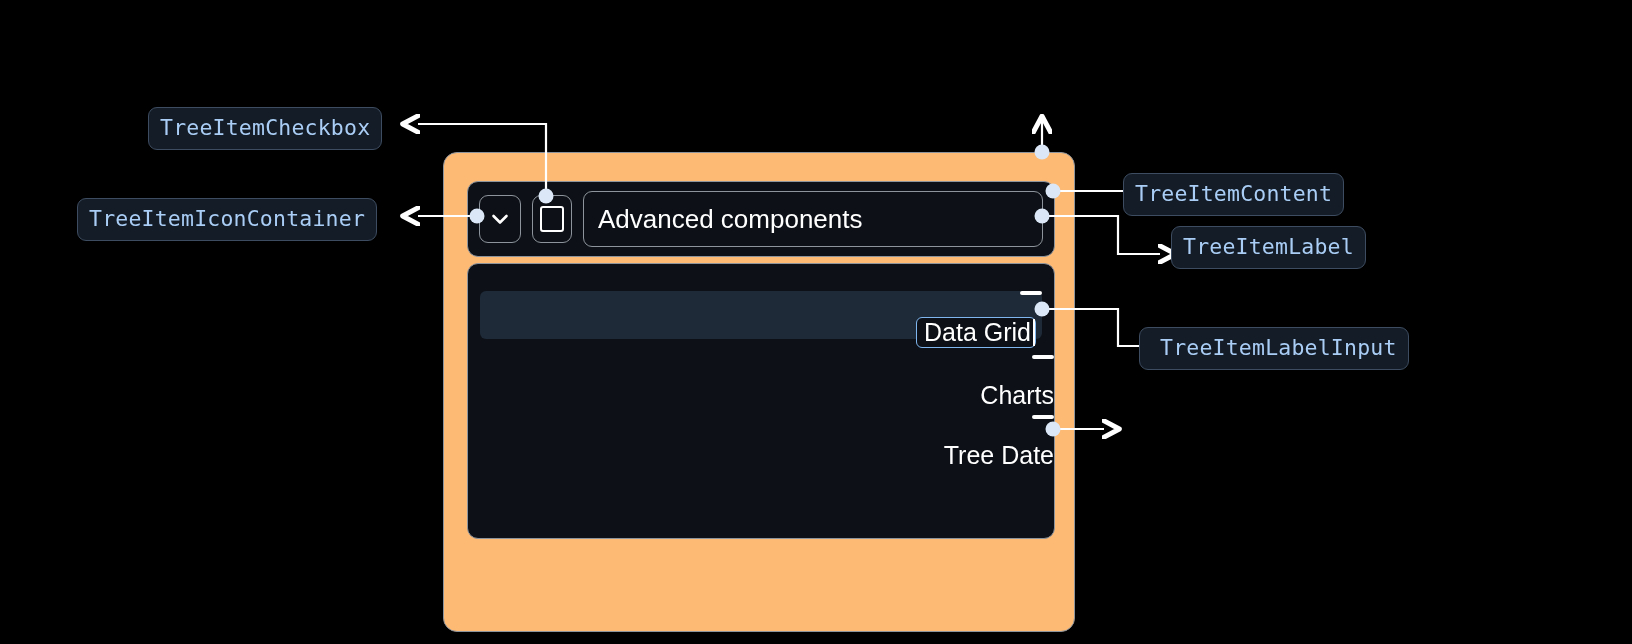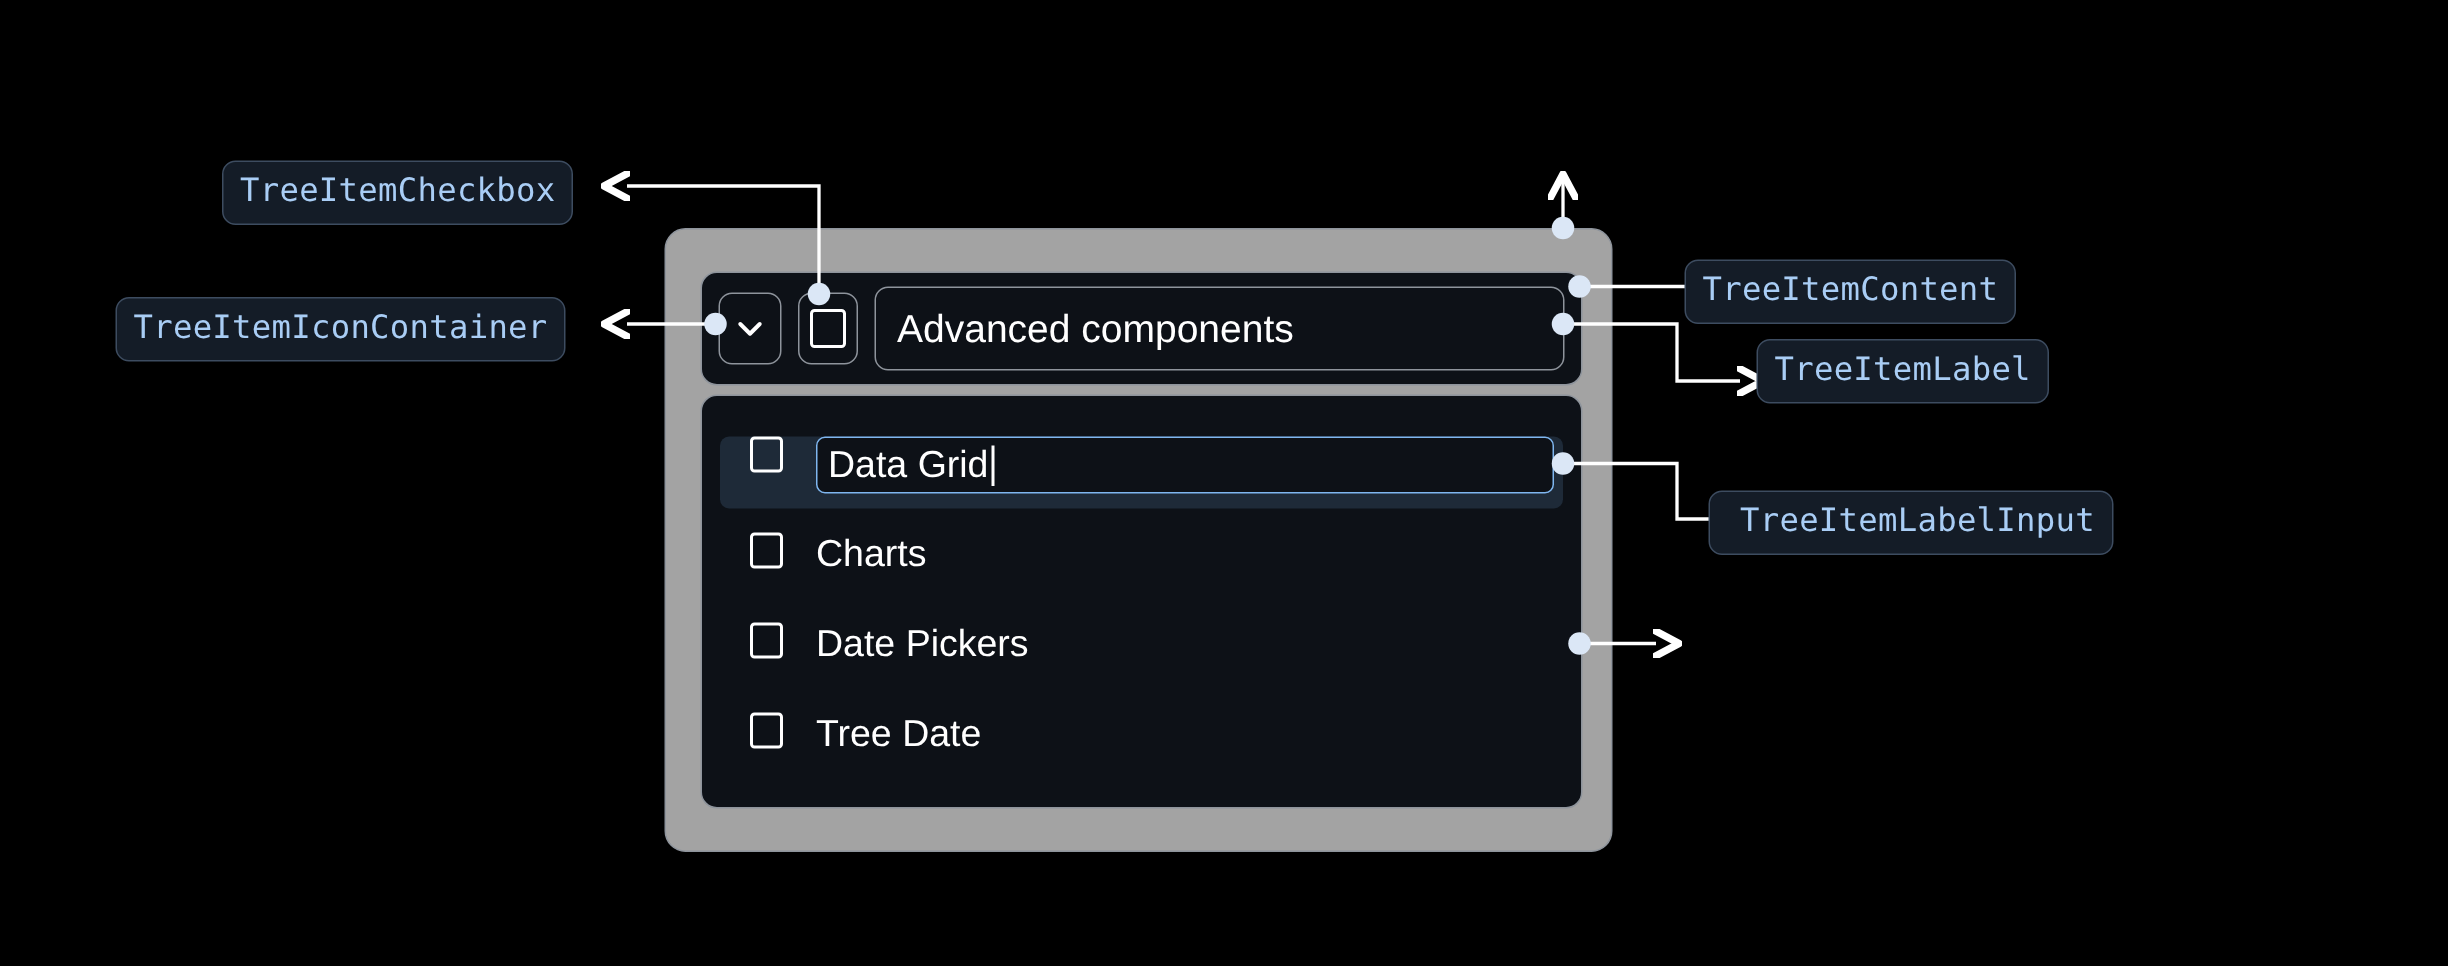--- a/index.html
+++ b/index.html
@@ -22,23 +22,23 @@
     font-size:21.5px;
     letter-spacing:0.2px;
     line-height:1;
     padding:9px 11px 10px 11px;
     white-space:nowrap;
   }
 
   
   #root-box{
     position:absolute;
-    left:443px;top:152px;width:632px;height:416px;
-    box-sizing:border-box;
-    background:#a3a3a3;
+    left:443px;top:152px;width:632px;height:480px;
+    box-sizing:border-box;
+    background:#fdba74;
     border:1.7px solid #8e949c;
     border-radius:14px;
   }
   #content-box{
     position:absolute;
     left:23px;top:28px;width:588px;height:76px;
     box-sizing:border-box;
     background:#0d1117;
     border:1.7px solid #8e949c;
     border-radius:11px;
@@ -91,26 +91,27 @@
     left:23px;top:110px;width:588px;height:276px;
     box-sizing:border-box;
     background:#0d1117;
     border:1.7px solid #8e949c;
     border-radius:11px;
     padding-top:27px;
   }
   .tree-row{
     position:relative;
     height:44px;
-    display:flex;align-items:flex-start;
+    display:flex;align-items:flex-end;
     gap:22px;
     padding-left:32px;
     margin-bottom:16px;
     color:#ffffff;
     font-size:25px;
+    flex-direction:column;
   }
   .tree-row.selected{
     background:#1e2a38;
     border-radius:6px;
     margin-left:12px;
     margin-right:12px;
     padding-left:20px;
     height:48px;
   }
   .label-input{
@@ -171,24 +172,20 @@
           <span>Data Grid</span>
           <span class="caret"></span>
         </span>
       </div>
 
       <div class="tree-row">
         <span class="cbox"></span>
         <span class="row-text">Charts</span>
       </div>
 
-      <div class="tree-row">
-        <span class="cbox"></span>
-        <span class="row-text">Date Pickers</span>
-      </div>
 
       <div class="tree-row">
         <span class="cbox"></span>
         <span class="row-text">Tree Date</span>
       </div>
 
     </div>
   </div>
 
   <svg id="wires" viewBox="0 0 1632 644">

